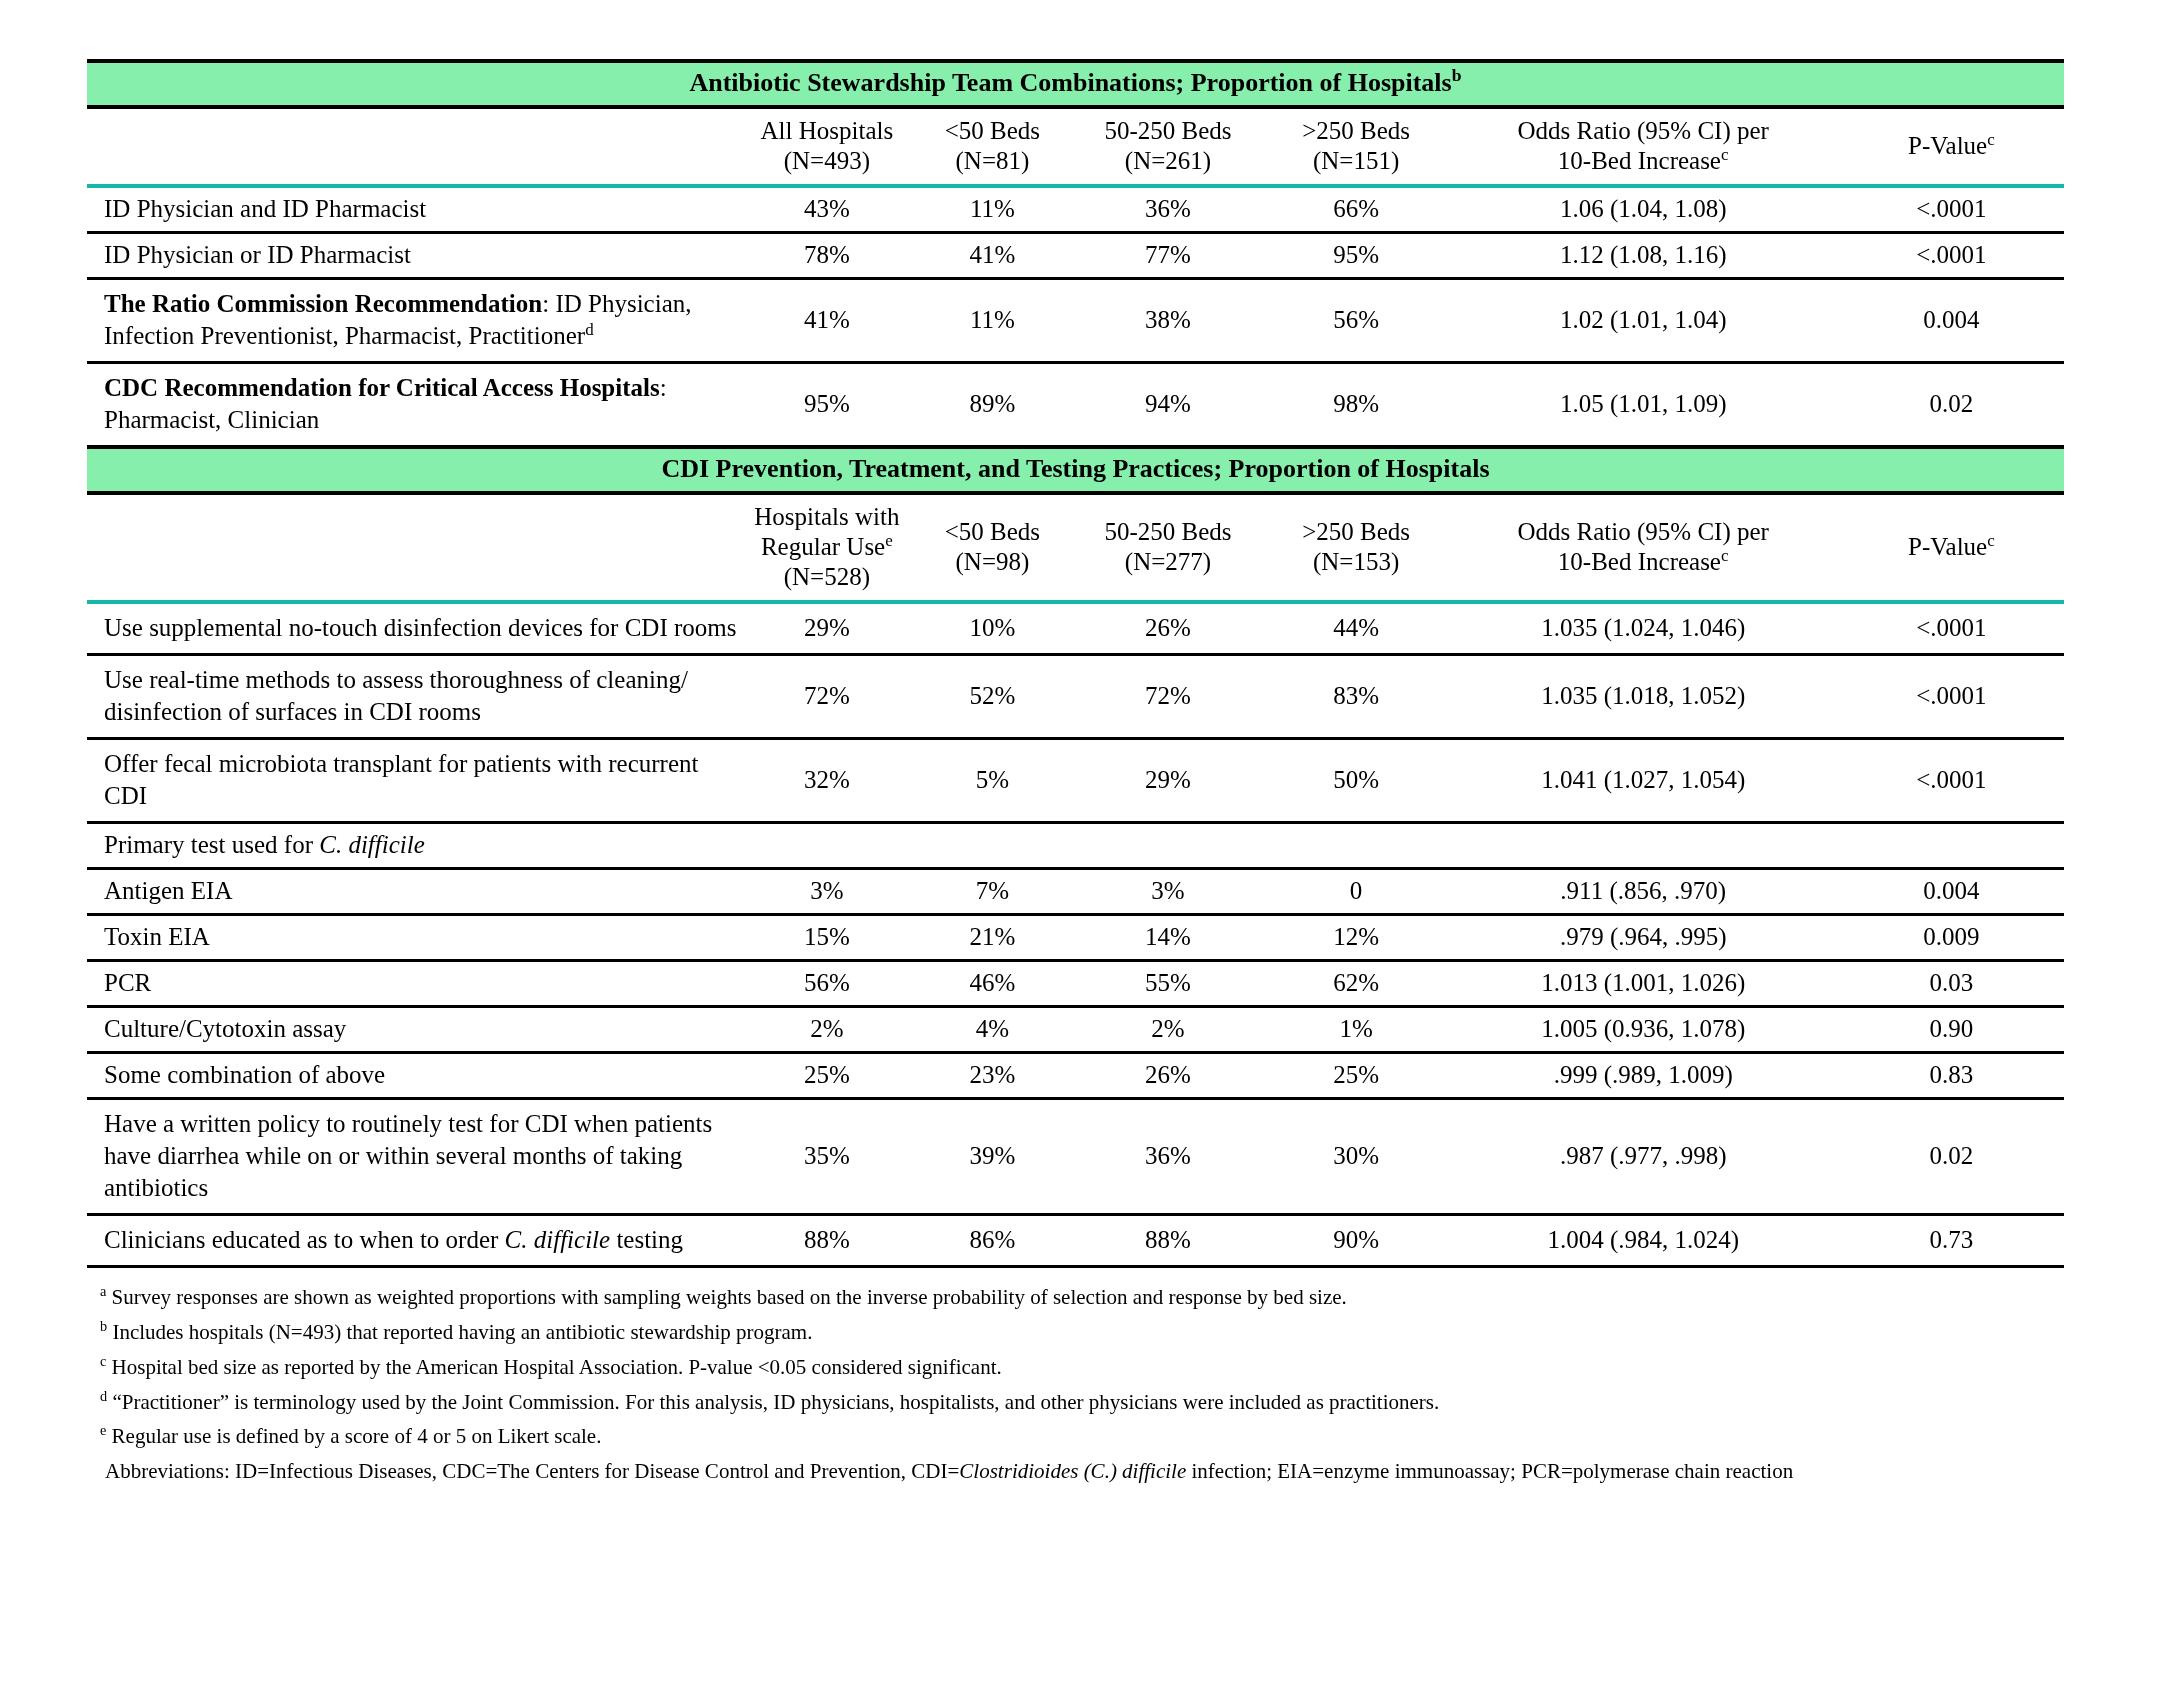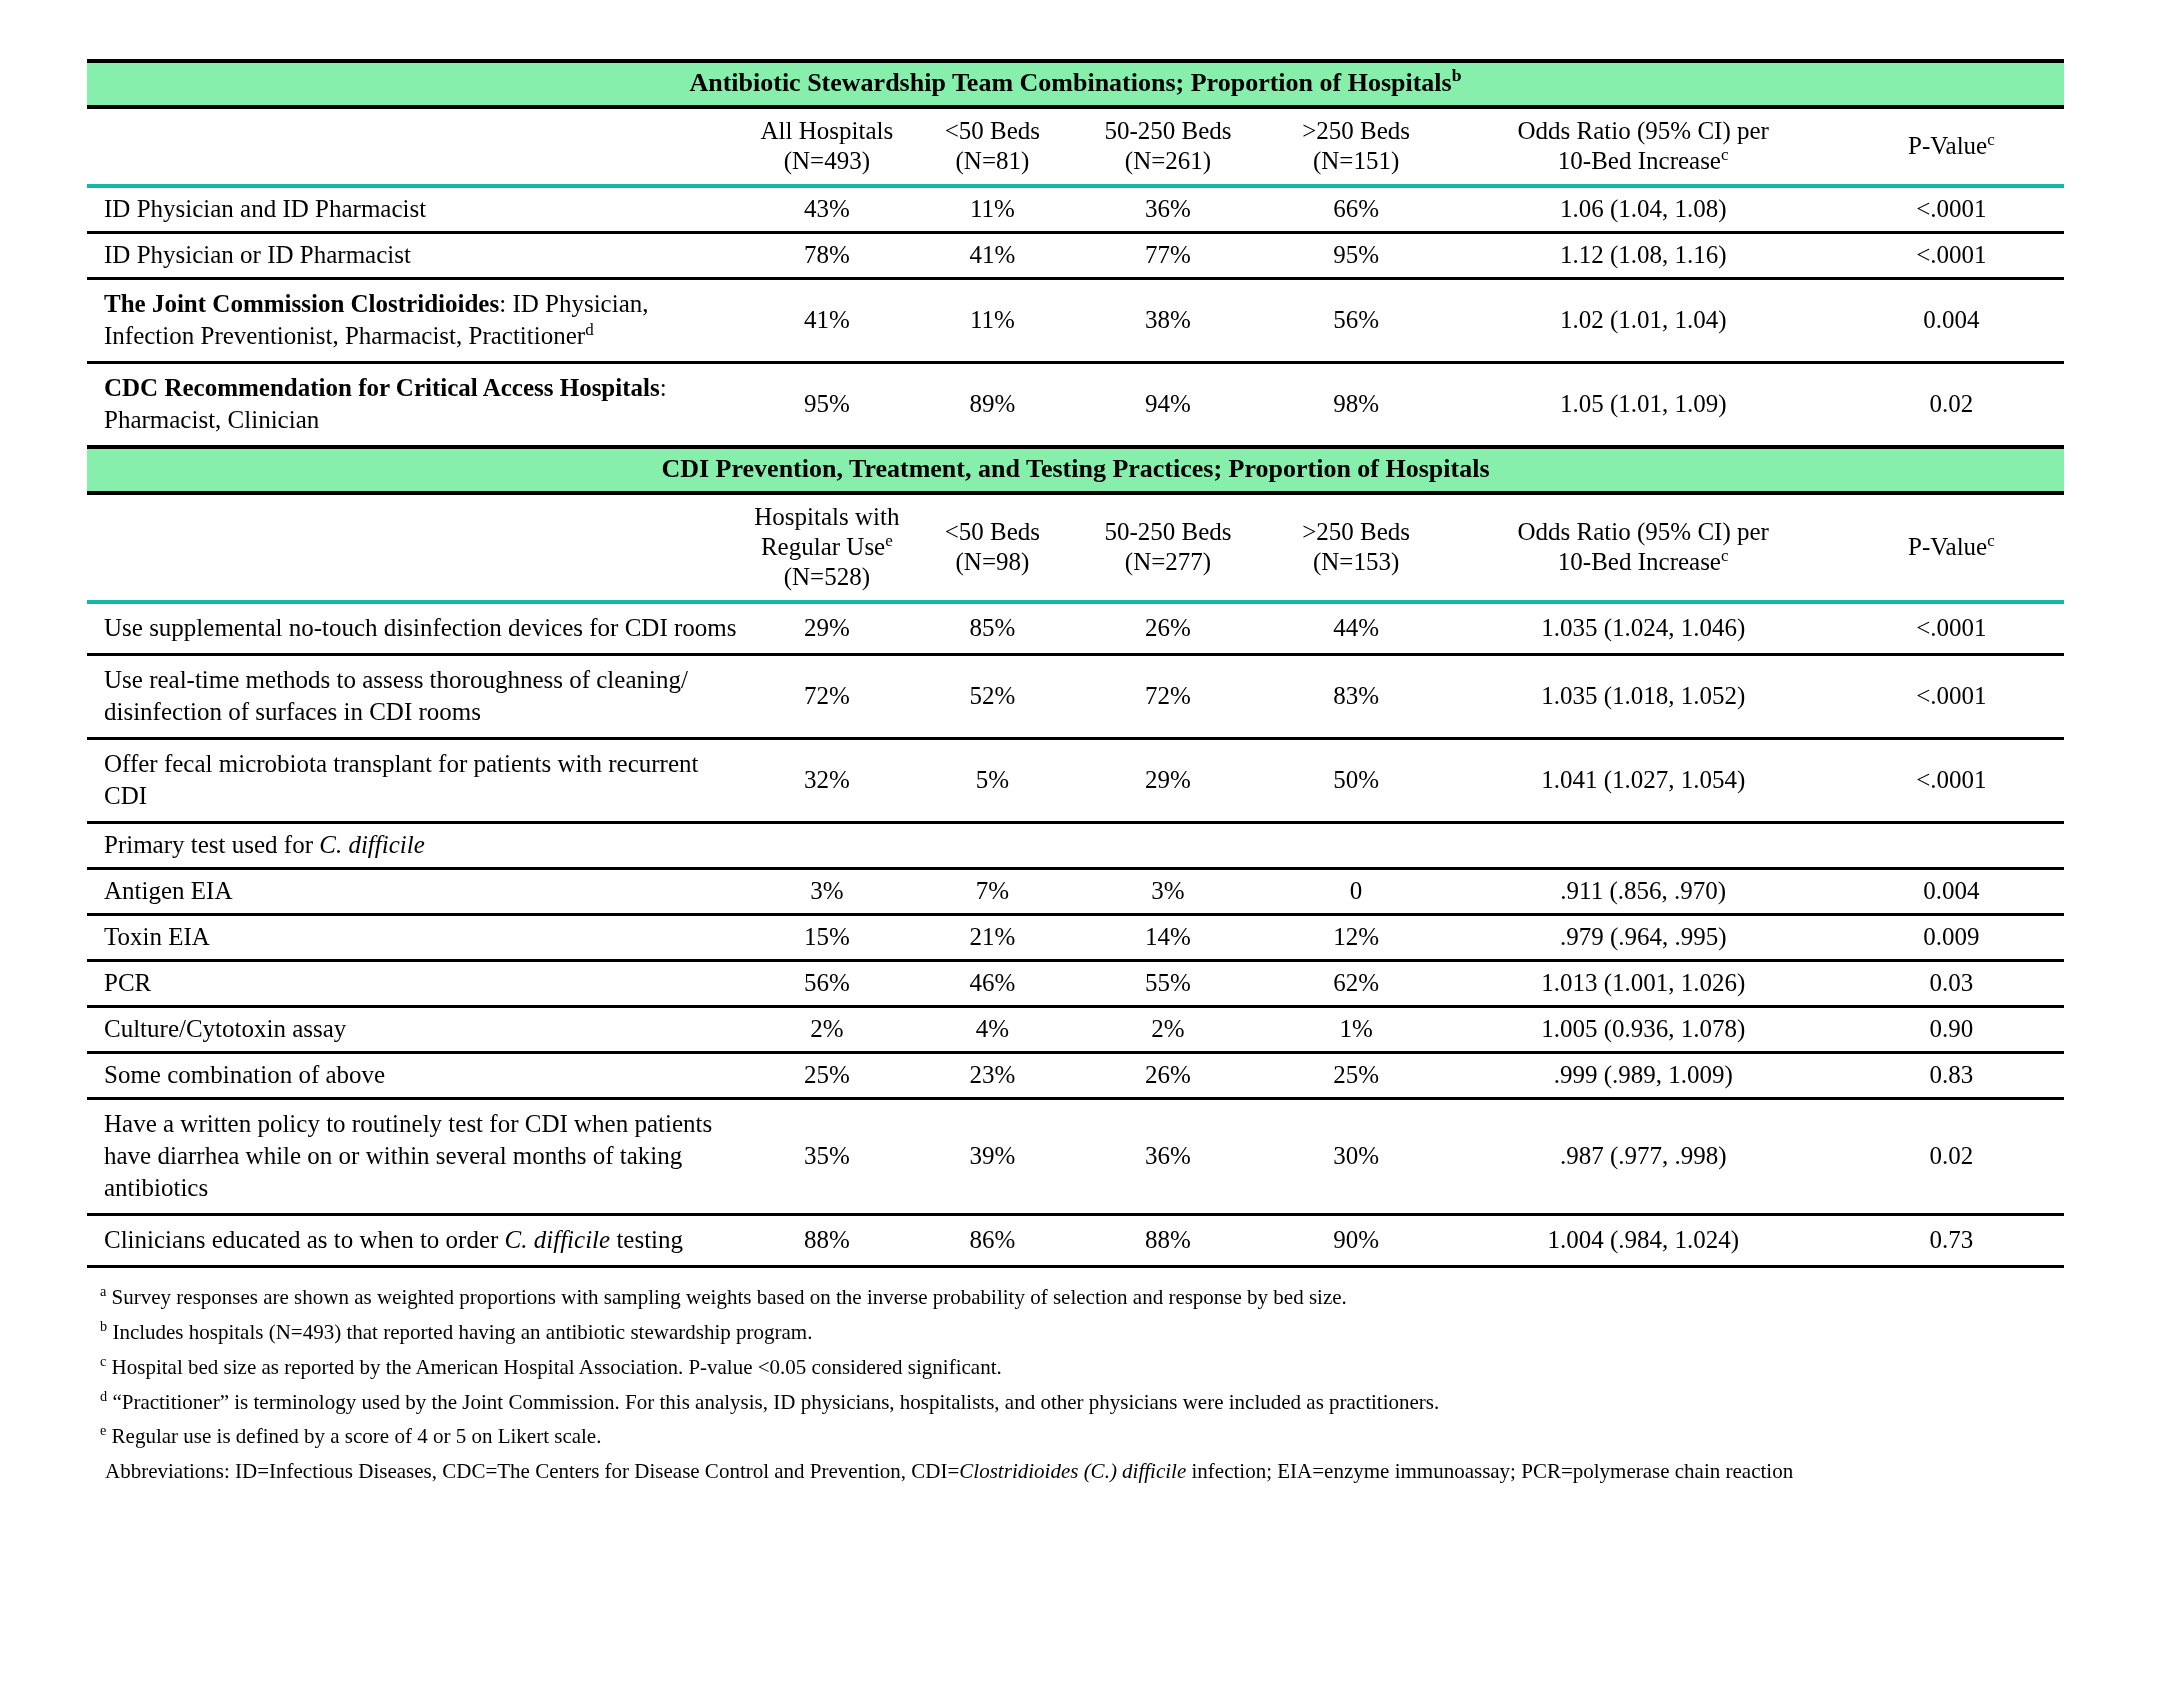--- a/index.html
+++ b/index.html
@@ -165,21 +165,21 @@
       <tr class="datarow">
         <td class="lbl">ID Physician or ID Pharmacist</td>
         <td class="num">78%</td>
         <td class="num">41%</td>
         <td class="num">77%</td>
         <td class="num">95%</td>
         <td class="num">1.12 (1.08, 1.16)</td>
         <td class="num">&lt;.0001</td>
       </tr>
       <tr class="datarow tall">
-        <td class="lbl"><b>The Joint Commission Clostridioides</b><span>: ID Physician, Infection Preventionist, Pharmacist, Practitioner</span><sup>d</sup></td>
+        <td class="lbl"><b>The Ratio Commission Recommendation</b><span>: ID Physician, Infection Preventionist, Pharmacist, Practitioner</span><sup>d</sup></td>
         <td class="num">41%</td>
         <td class="num">11%</td>
         <td class="num">38%</td>
         <td class="num">56%</td>
         <td class="num">1.02 (1.01, 1.04)</td>
         <td class="num">0.004</td>
       </tr>
       <tr class="datarow tall">
         <td class="lbl"><b>CDC Recommendation for Critical Access Hospitals</b><span>: Pharmacist, Clinician</span></td>
         <td class="num">95%</td>
@@ -218,21 +218,21 @@
           <div><span>10-Bed Increase</span><sup>c</sup></div>
         </td>
         <td>
           <div><span>P-Value</span><sup>c</sup></div>
         </td>
       </tr>
 
       <tr class="datarow tall">
         <td class="lbl">Use supplemental no-touch disinfection devices for CDI rooms</td>
         <td class="num">29%</td>
-        <td class="num">85%</td>
+        <td class="num">10%</td>
         <td class="num">26%</td>
         <td class="num">44%</td>
         <td class="num">1.035 (1.024, 1.046)</td>
         <td class="num">&lt;.0001</td>
       </tr>
       <tr class="datarow tall">
         <td class="lbl">Use real-time methods to assess thoroughness of cleaning/ disinfection of surfaces in CDI rooms</td>
         <td class="num">72%</td>
         <td class="num">52%</td>
         <td class="num">72%</td>

